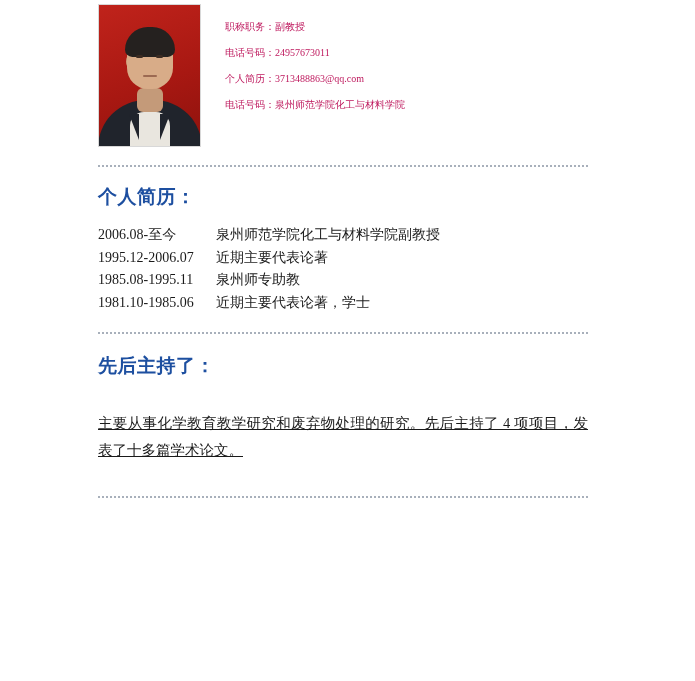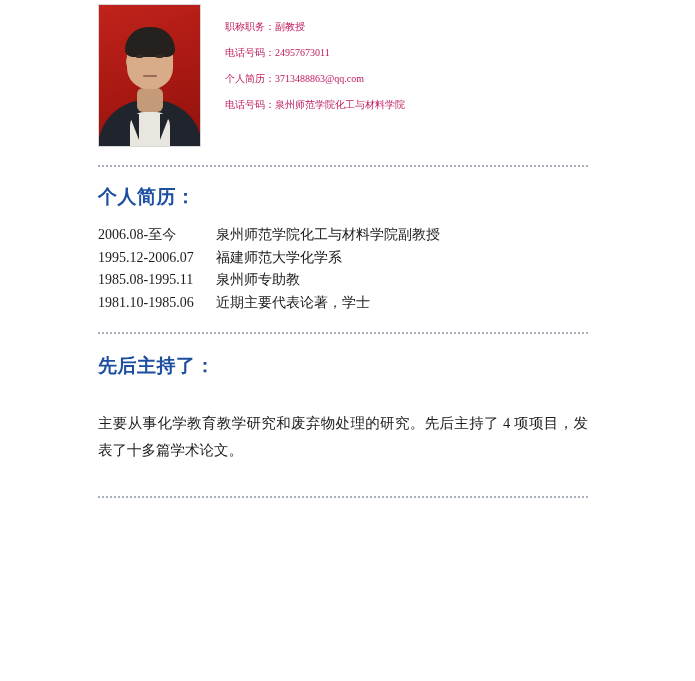--- a/index.html
+++ b/index.html
@@ -192,20 +192,21 @@
   .cv-date {
     width: 118px;
     flex: 0 0 auto;
   }
   .cv-desc { }
 
   .para {
     font-size: 14.5px;
     line-height: 27px;
     text-align: justify;
+    text-decoration: underline;
   }
 
   .spacer-1 { height: 18px; }
   .spacer-2 { height: 16px; }
   .spacer-3 { height: 14px; }
   .spacer-4 { height: 18px; }
   .spacer-5 { height: 18px; }
   .spacer-6 { height: 16px; }
   .spacer-7 { height: 18px; }
   .spacer-8 { height: 16px; }
@@ -259,21 +260,21 @@
 
     <div class="spacer-3"></div>
 
     <div class="cv-list">
       <div class="cv-row">
         <span class="cv-date">2006.08-至今</span>
         <span class="cv-desc">泉州师范学院化工与材料学院副教授</span>
       </div>
       <div class="cv-row">
         <span class="cv-date">1995.12-2006.07</span>
-        <span class="cv-desc">福建师范大学化学系</span>
+        <span class="cv-desc">近期主要代表论著</span>
       </div>
       <div class="cv-row">
         <span class="cv-date">1985.08-1995.11</span>
         <span class="cv-desc">泉州师专助教</span>
       </div>
       <div class="cv-row">
         <span class="cv-date">1981.10-1985.06</span>
         <span class="cv-desc">近期主要代表论著，学士</span>
       </div>
     </div>

